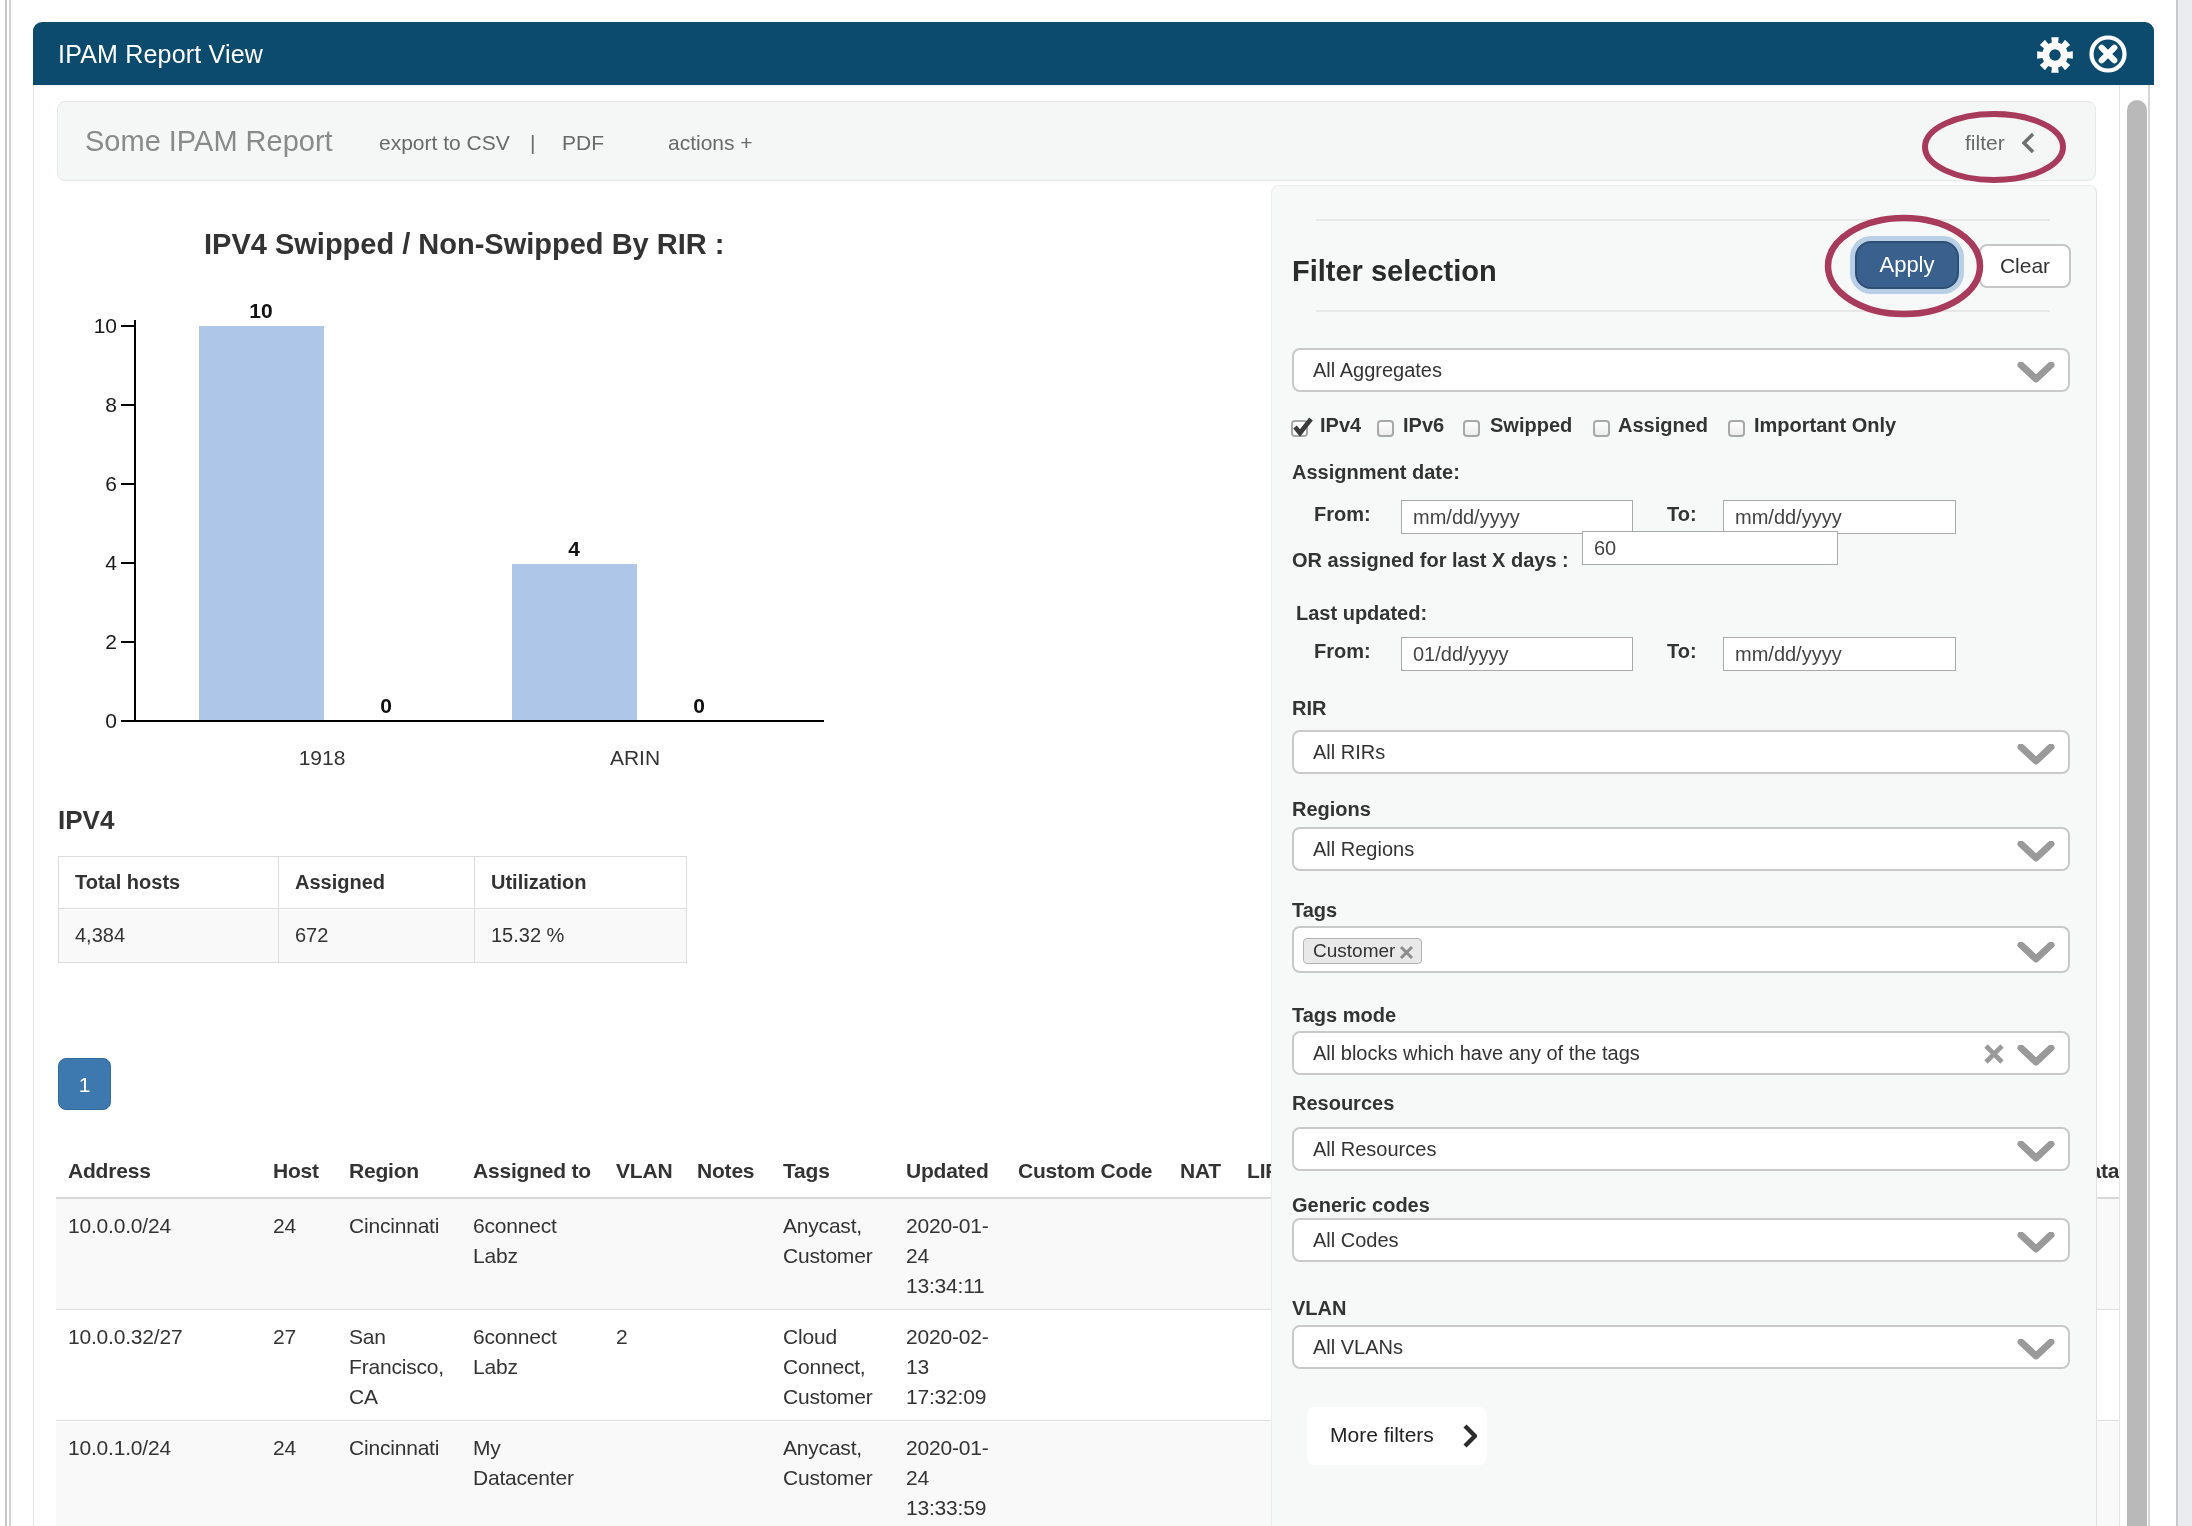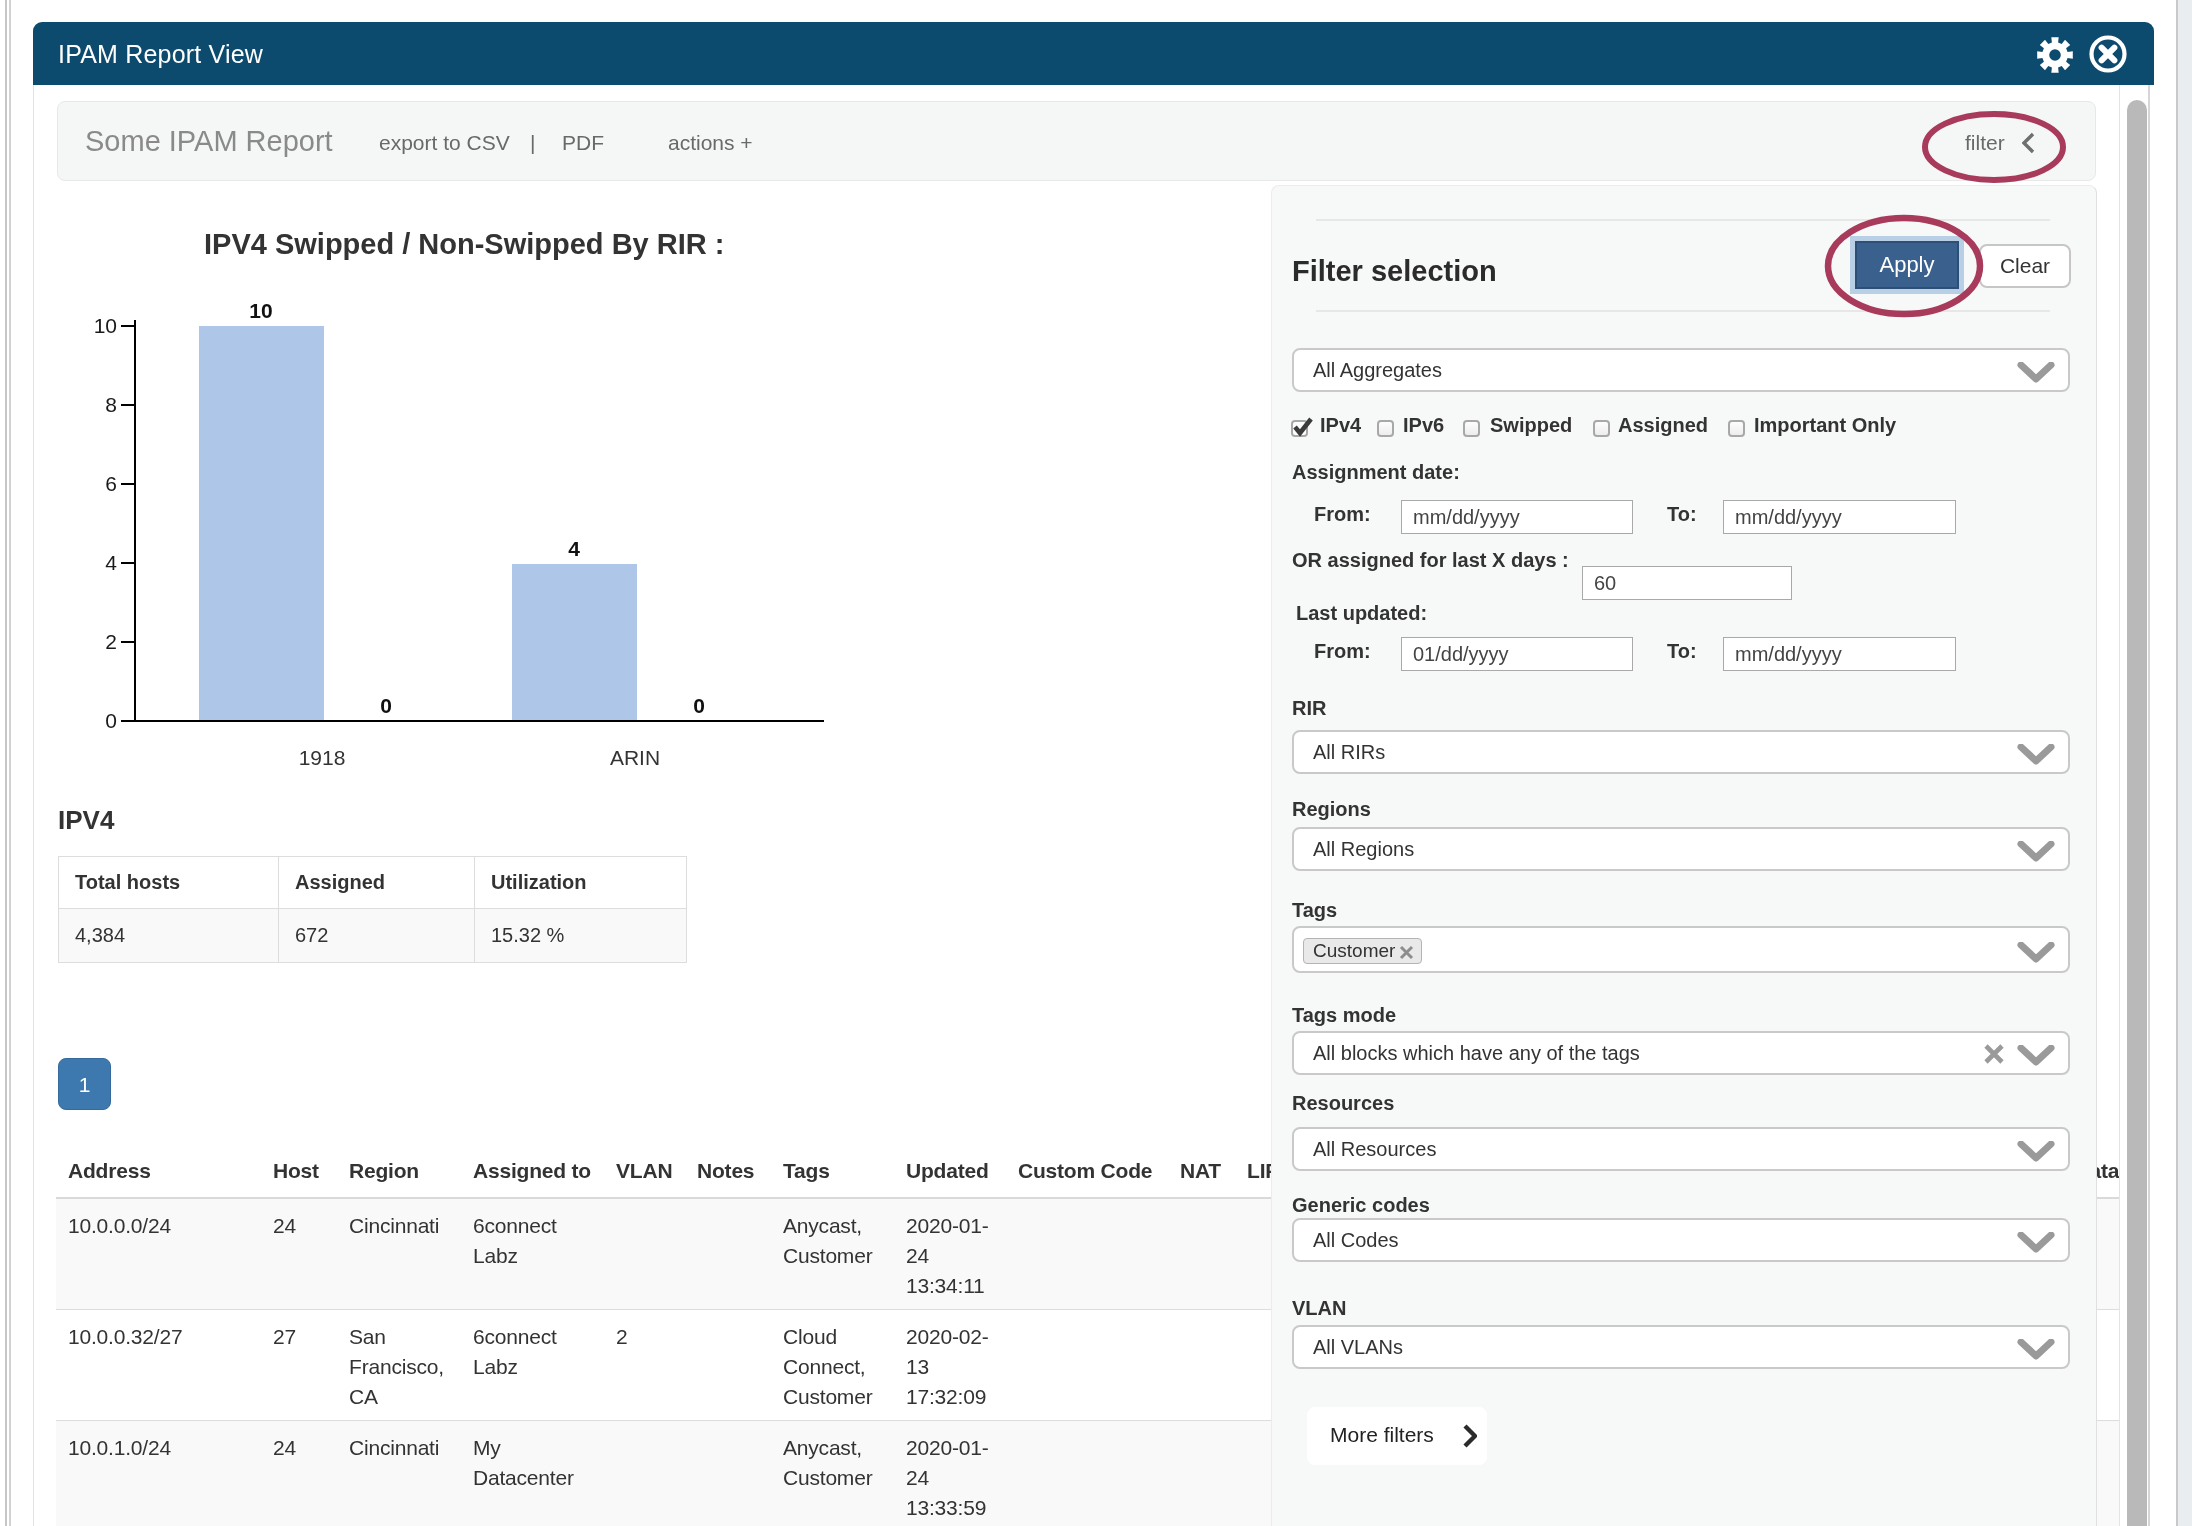--- a/index.html
+++ b/index.html
@@ -50,21 +50,21 @@
 
 
 #fpanel { left:1271px; top:185px; width:826px; height:1341px; background:#f7f8f8; border:1px solid #ececec; border-right:1px solid #e0e0e0; border-bottom:none; border-radius:8px 8px 0 0; }
 #fpanel .sep { position:absolute; left:44px; width:734px; height:2px; background:#e7e7e7; }
 #fpanel .flabel { position:absolute; font-size:20px; font-weight:bold; color:#333; }
 .fselect { position:absolute; left:20px; width:778px; height:44px; background:#fff; border:2px solid #c9c9c9; border-radius:8px; font-size:20px; color:#333; }
 .fselect .sval { position:absolute; left:19px; top:0; line-height:41px; }
 .fselect svg.chev { position:absolute; right:13px; top:12px; }
 .finput { position:absolute; height:34px; background:#fff; border:1px solid #a9a9a9; font-size:20px; color:#444; }
 .finput span { position:absolute; left:11px; top:0; line-height:33px; }
-#applybtn { position:absolute; left:583px; top:55px; width:104px; height:48px; background:#3a618e; border:2px solid #2d4f74; border-radius:0; box-shadow:0 0 0 5px #b9cfe6; color:#fff; font-size:22px; text-align:center; line-height:44px; }
+#applybtn { position:absolute; left:583px; top:55px; width:104px; height:48px; background:#3a618e; border:2px solid #2d4f74; border-radius:16px; box-shadow:0 0 0 5px #b9cfe6; color:#fff; font-size:22px; text-align:center; line-height:44px; }
 #clearbtn { position:absolute; left:707px; top:58px; width:92px; height:44px; background:#fff; border:2px solid #c6c6c6; border-radius:8px; color:#333; font-size:21px; text-align:center; line-height:40px; }
 #fstitle { position:absolute; left:20px; top:69px; font-size:29px; font-weight:bold; color:#2b2b2b; }
 .cb { position:absolute; width:17px; height:17px; border:2px solid #a8a8a8; border-radius:4px; background:linear-gradient(#fdfdfd,#ededed); }
 .cblabel { position:absolute; font-size:20px; font-weight:bold; color:#333; top:228px; }
 #morefilters { position:absolute; left:35px; top:1221px; width:180px; height:58px; background:#fff; border-radius:8px; font-size:21px; color:#222; }
 
 
 #chip { position:absolute; left:9px; top:10px; height:26px; background:#e9e9e9; border:1px solid #b4b4b4; border-radius:4px; font-size:19px; color:#333; line-height:24px; padding:0 26px 0 9px; }
 
 
@@ -281,21 +281,21 @@
     <div class="flabel" style="left:42px; top:317px">From:</div>
     <div class="finput" style="left:129px; top:314px; width:232px">
         <span>mm/dd/yyyy</span>
       </div>
     <div class="flabel" style="left:395px; top:317px">To:</div>
     <div class="finput" style="left:451px; top:314px; width:233px">
         <span>mm/dd/yyyy</span>
       </div>
 
     <div class="flabel" style="left:20px; top:363px">OR assigned for last X days&nbsp;:</div>
-    <div class="finput" style="left:310px; top:380px; width:210px">
+    <div class="finput" style="left:310px; top:345px; width:256px">
         <span>60</span>
       </div>
 
     <div class="flabel" style="left:24px; top:416px">Last updated:</div>
     <div class="flabel" style="left:42px; top:454px">From:</div>
     <div class="finput" style="left:129px; top:451px; width:232px">
         <span>01/dd/yyyy</span>
       </div>
     <div class="flabel" style="left:395px; top:454px">To:</div>
     <div class="finput" style="left:451px; top:451px; width:233px">

